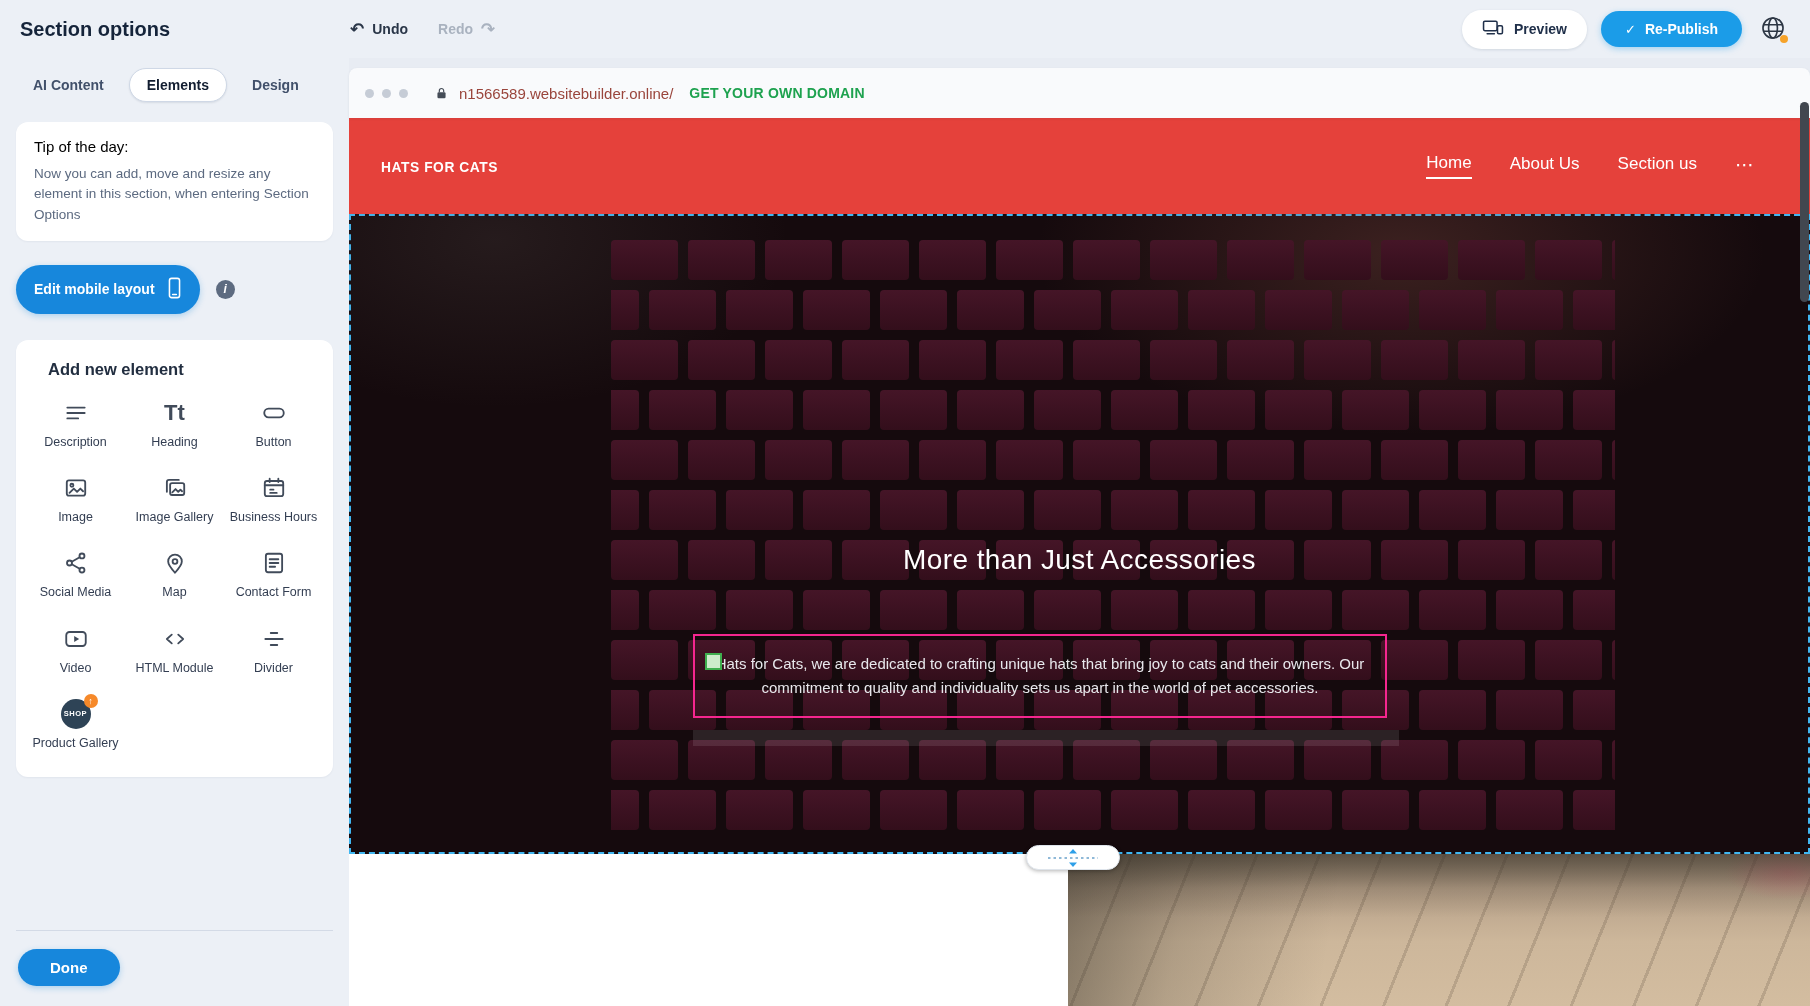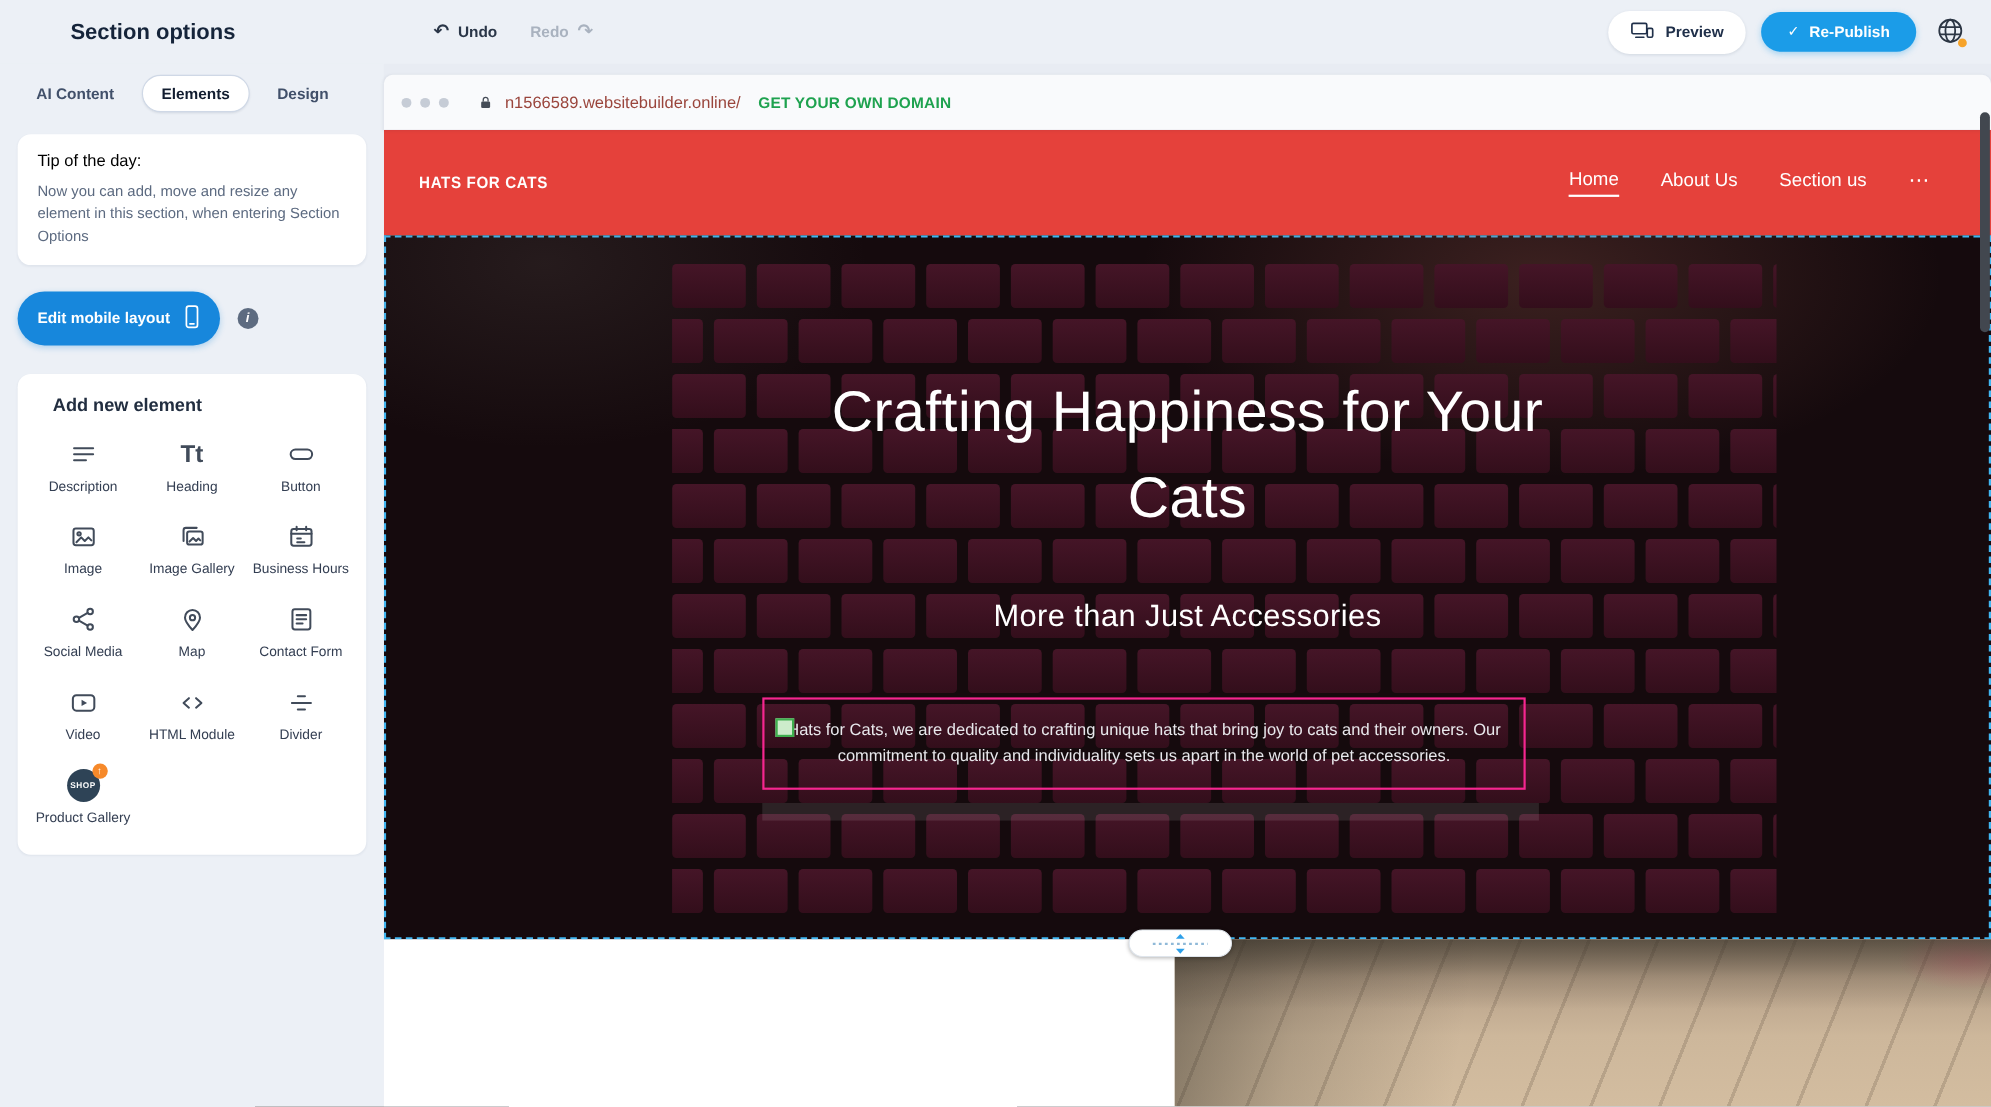--- a/index.html
+++ b/index.html
@@ -1,21 +1,21 @@
 <!DOCTYPE html>
 <html><head>
 <meta charset="utf-8">
 <style>
   * { box-sizing: border-box; margin: 0; padding: 0; }
   html,body { font-family: "Liberation Sans","DejaVu Sans",sans-serif; }
   button { font-family: inherit; border: none; background: none; cursor: pointer; }
   .app { position: relative; width: 1810px; height: 1006px; background: #ecf0f6; overflow: hidden; }
 
   
-  .topbar { height: 58px; display: flex; align-items: center; padding: 0 20px; background: #ecf0f6; margin-left: 44px; }
+  .topbar { height: 58px; display: flex; align-items: center; padding: 0 20px; background: #ecf0f6; }
   .app-title { font-size: 20px; font-weight: 700; color: #15243a; width: 330px; }
   .history { display: flex; align-items: center; gap: 30px; }
   .undo { display: flex; align-items: center; gap: 8px; font-size: 14px; font-weight: 700; color: #2a3648; }
   .undo-icon { font-size: 17px; }
   .redo { display: flex; align-items: center; gap: 8px; font-size: 14px; font-weight: 700; color: #a9b2bf; cursor: default; }
   .redo-icon { font-size: 17px; }
   .topbar-right { margin-left: auto; display: flex; align-items: center; gap: 14px; }
   .btn-preview { display: flex; align-items: center; gap: 10px; background: #fff; border-radius: 22px; padding: 9px 20px; font-size: 14px; font-weight: 700; color: #20304a; box-shadow: 0 1px 3px rgba(20,40,70,.12); }
   .btn-republish { display: flex; align-items: center; gap: 9px; background: #1b9ce8; border-radius: 22px; padding: 10px 24px; font-size: 14px; font-weight: 700; color: #fff; box-shadow: 0 2px 6px rgba(27,156,232,.35); }
   .check-icon { font-size: 13px; }
@@ -293,20 +293,24 @@
             <span class="el-icon shop-icon">
               <span class="shop-circle">SHOP</span>
               <span class="shop-badge">↑</span>
             </span>
             <span class="el-label">Product Gallery</span>
           </div>
 
         </div>
       </div>
 
+      <div class="sidebar-bottom">
+        <hr class="divider">
+        <button class="btn-done">Done</button>
+      </div>
     </aside>
 
     <main class="canvas">
 
       <div class="browser-bar">
         <span class="dot"></span>
         <span class="dot"></span>
         <span class="dot"></span>
         <span class="lock-wrap">
           <svg width="15" height="17" viewBox="0 0 24 24">
@@ -519,21 +523,20 @@
                 <div class="brick"></div>
                 <div class="brick"></div>
                 <div class="brick"></div>
                 <div class="brick"></div>
                 <div class="brick"></div>
                 <div class="brick"></div>
                 <div class="brick"></div>
                 <div class="brick"></div>
               </div>
             </div>
-          <h2 class="hero-heading"><span>Crafting Happiness for Your Cats</span></h2>
           <div class="hero-sub">More than Just Accessories</div>
           <div class="hero-strip"></div>
           <div class="hero-textbox">
             <span class="green-handle"></span>
             <p class="hero-paragraph">Hats for Cats, we are dedicated to crafting unique hats that bring joy to cats and their owners. Our commitment to quality and individuality sets us apart in the world of pet accessories.</p>
           </div>
         </section>
 
         <section class="section-next">
           <div class="next-photo"></div>

